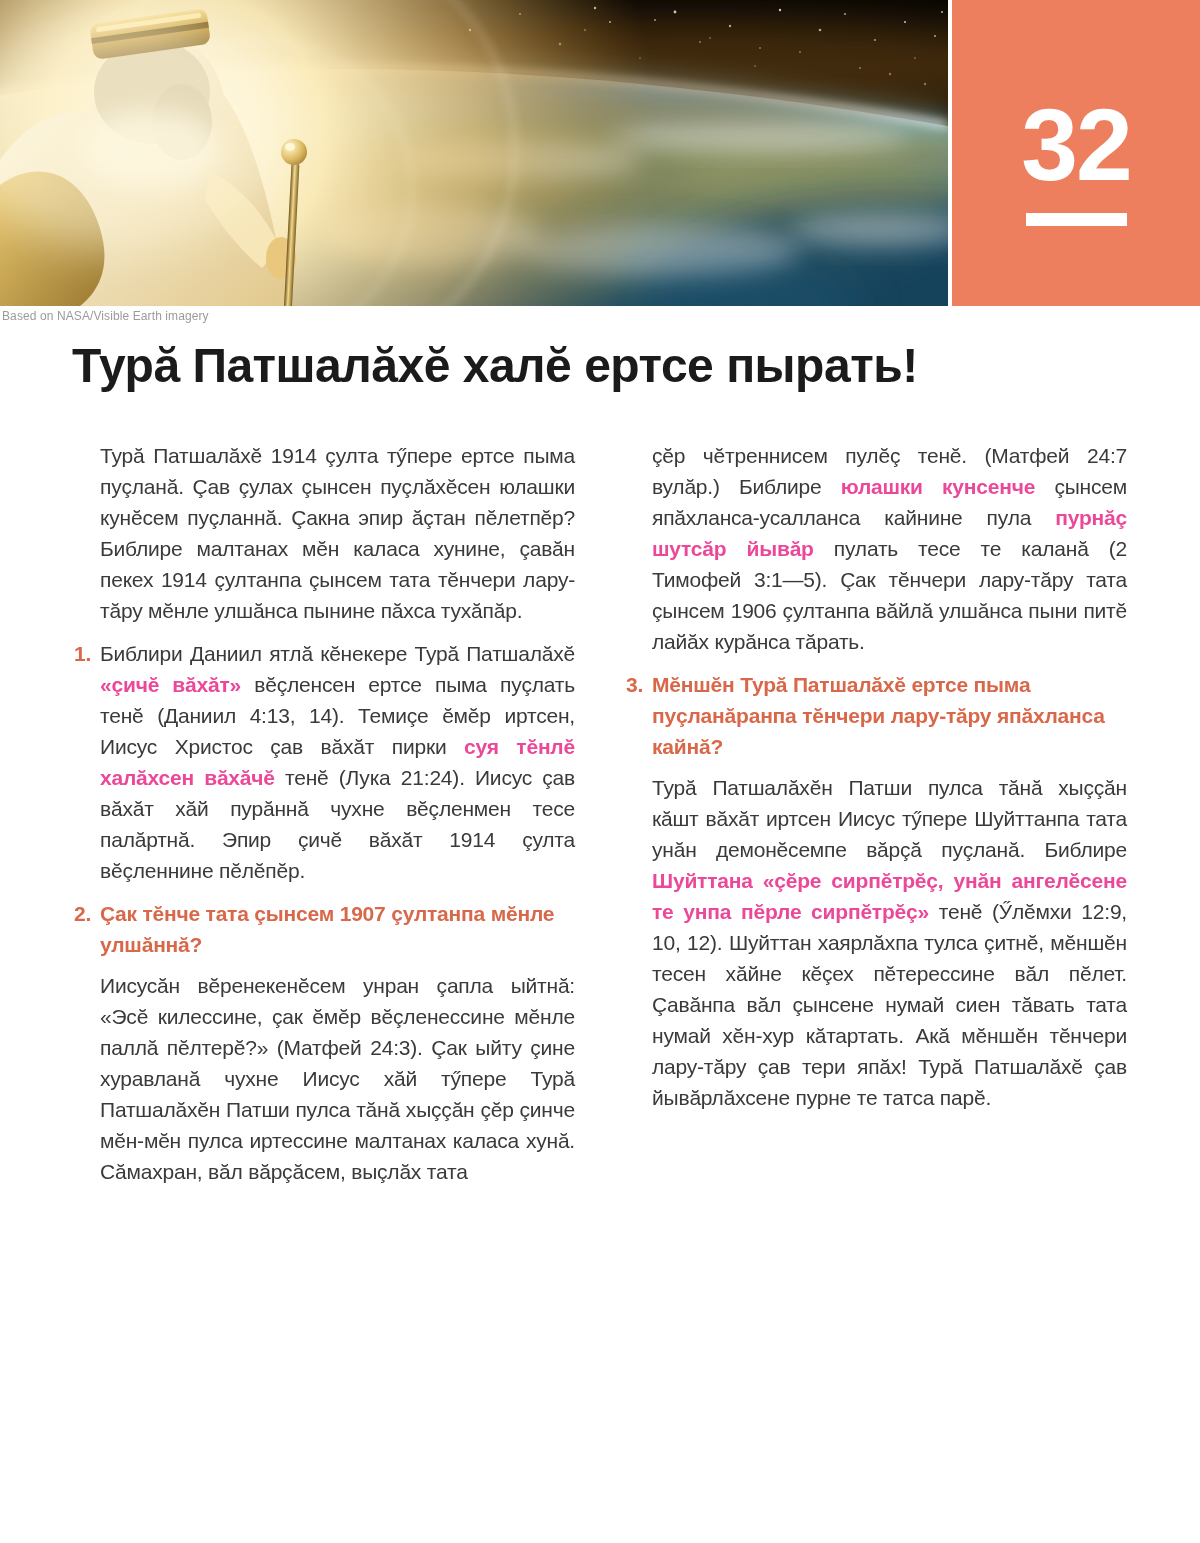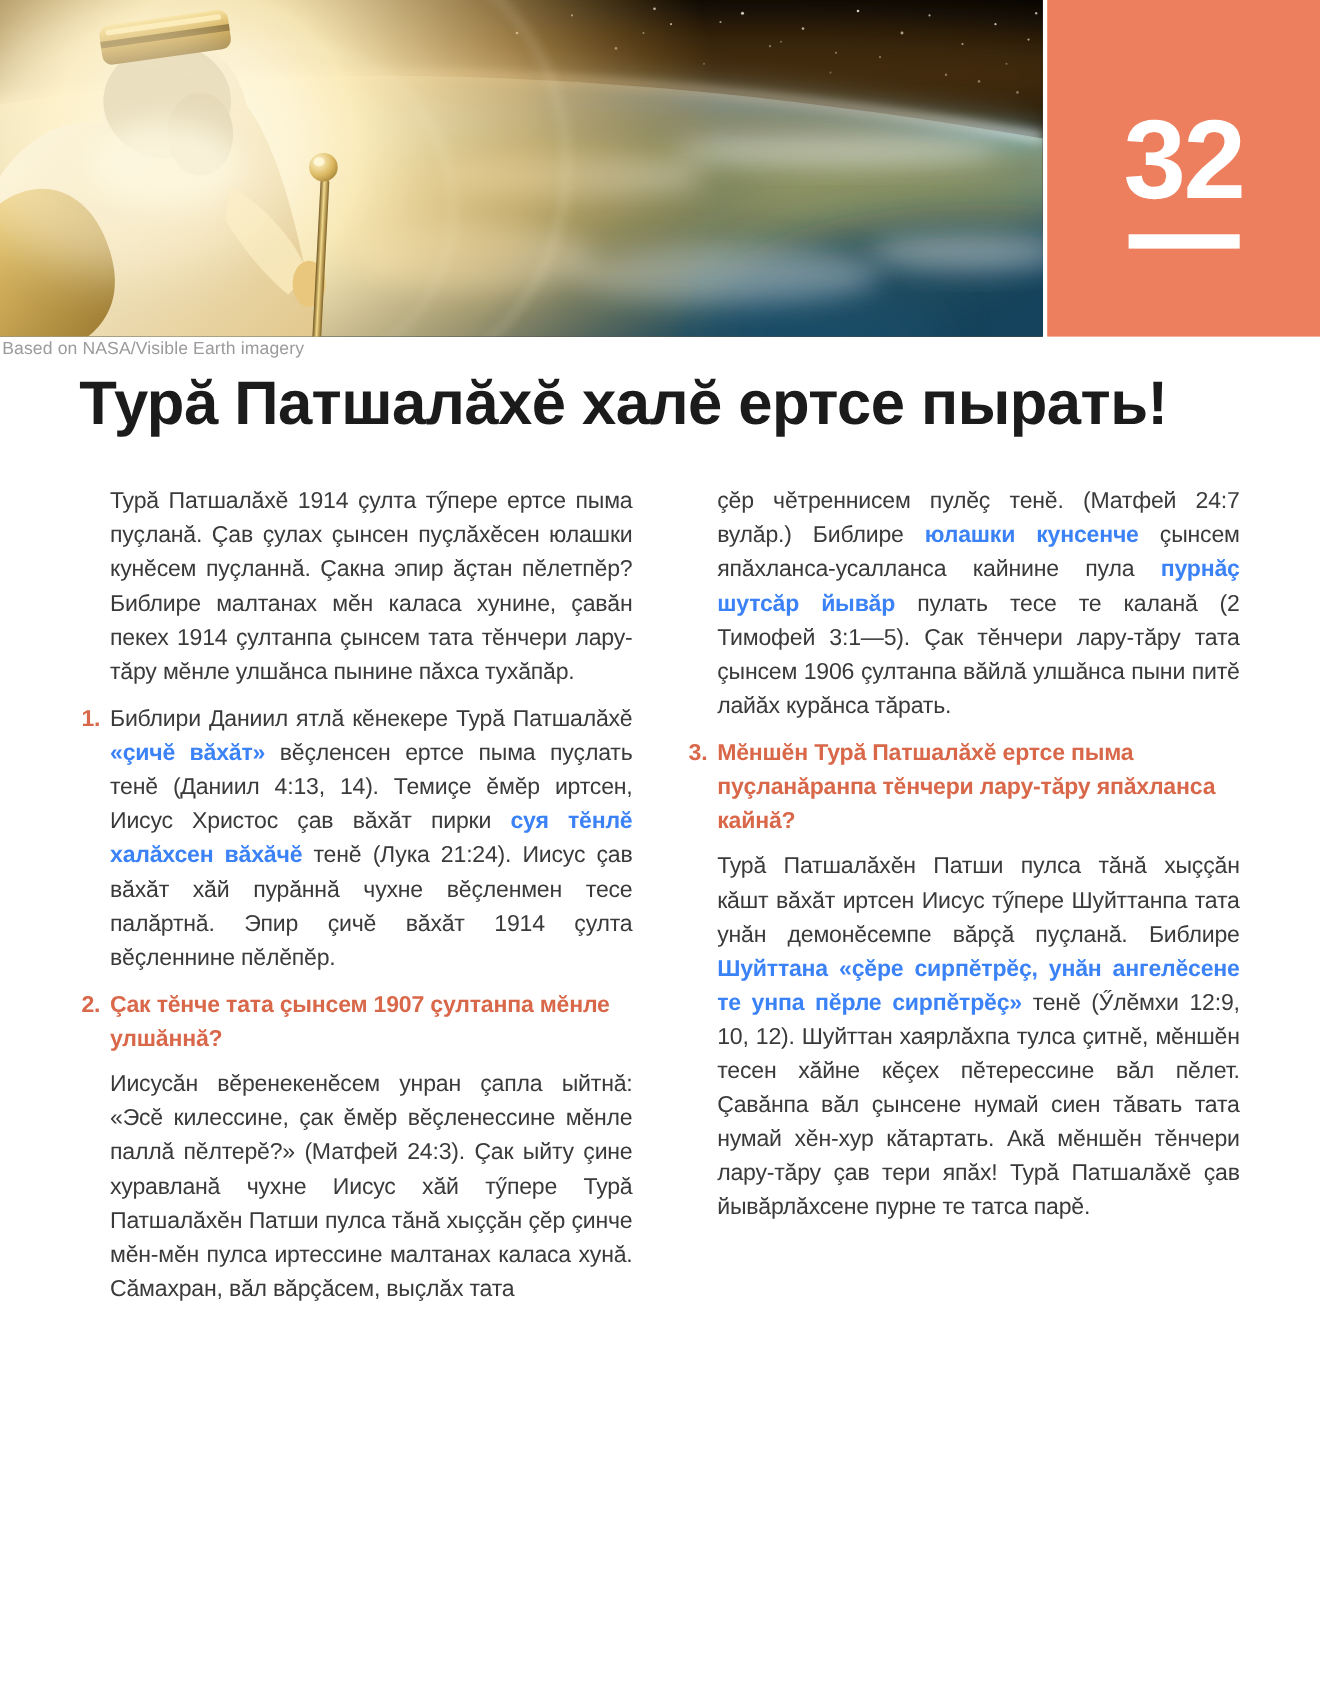--- a/index.html
+++ b/index.html
@@ -7,33 +7,33 @@
         font-family:"Liberation Sans","DejaVu Sans",sans-serif;}
   
   .hero{position:absolute;left:0;top:0;width:948px;height:306px;overflow:hidden;background:#0b0906;}
   .hero svg{display:block;}
   
   .badge{position:absolute;left:952px;top:0;width:248px;height:306px;background:#ee7f5e;
          display:flex;flex-direction:column;align-items:center;justify-content:center;padding-top:14px;box-sizing:border-box;}
   .chapter-number{font-size:102px;line-height:1;font-weight:700;color:#ffffff;letter-spacing:-2px;}
   .chapter-underline{width:101px;height:13px;background:#ffffff;margin-top:17px;}
   
-  .credit{position:absolute;left:2px;top:309px;font-size:16px;color:#9b9b9b;letter-spacing:0.1px;}
-  
-  .title{position:absolute;left:72px;top:338px;margin:0;width:1060px;font-size:56px;line-height:56px;
+  .credit{position:absolute;left:2px;top:309px;font-size:12px;color:#9b9b9b;letter-spacing:0.1px;}
+  
+  .title{position:absolute;left:72px;top:338px;margin:0;width:1060px;font-size:48px;line-height:56px;
          font-weight:700;color:#1b1b1b;letter-spacing:-0.5px;}
   
   .columns{position:absolute;left:75px;top:440px;width:1052px;display:flex;gap:52px;}
   .col{width:509px;}
   .para{margin:0 0 10px 25px;font-size:21px;line-height:31px;color:#3a3a3a;text-align:justify;
         letter-spacing:-0.2px;}
   .question{position:relative;margin:12px 0 10px 25px;font-size:21px;line-height:31px;font-weight:700;
             color:#d9684a;text-align:left;letter-spacing:-0.2px;}
   .qnum{position:absolute;left:-26px;top:0;}
-  .b{font-weight:700;color:#3b82f6;}
+  .b{font-weight:700;color:#ec4899;}
 </style>
 </head>
 <body>
 
 <div class="page">
 
   <header class="hero">
     <svg width="948" height="306" viewBox="0 0 948 306">
       <defs>
         <linearGradient id="space" x1="0" y1="0" x2="0" y2="1">

